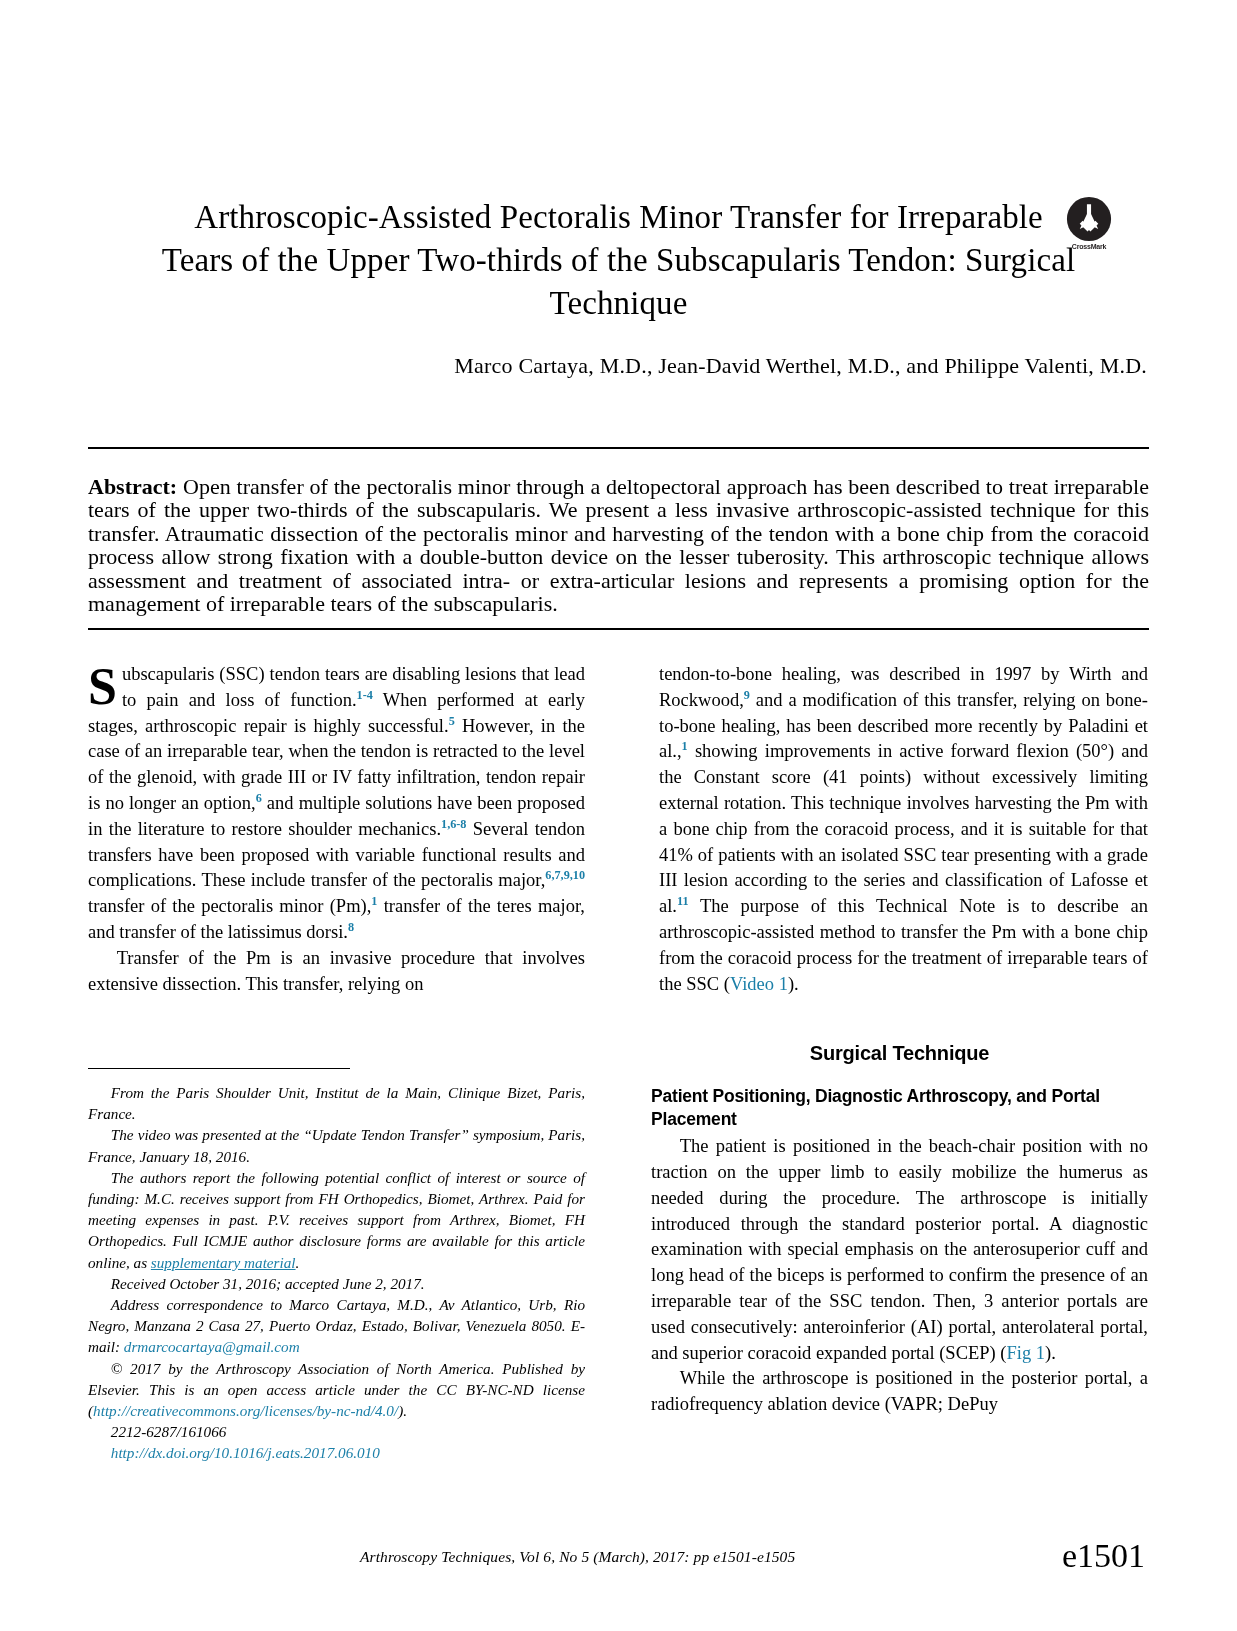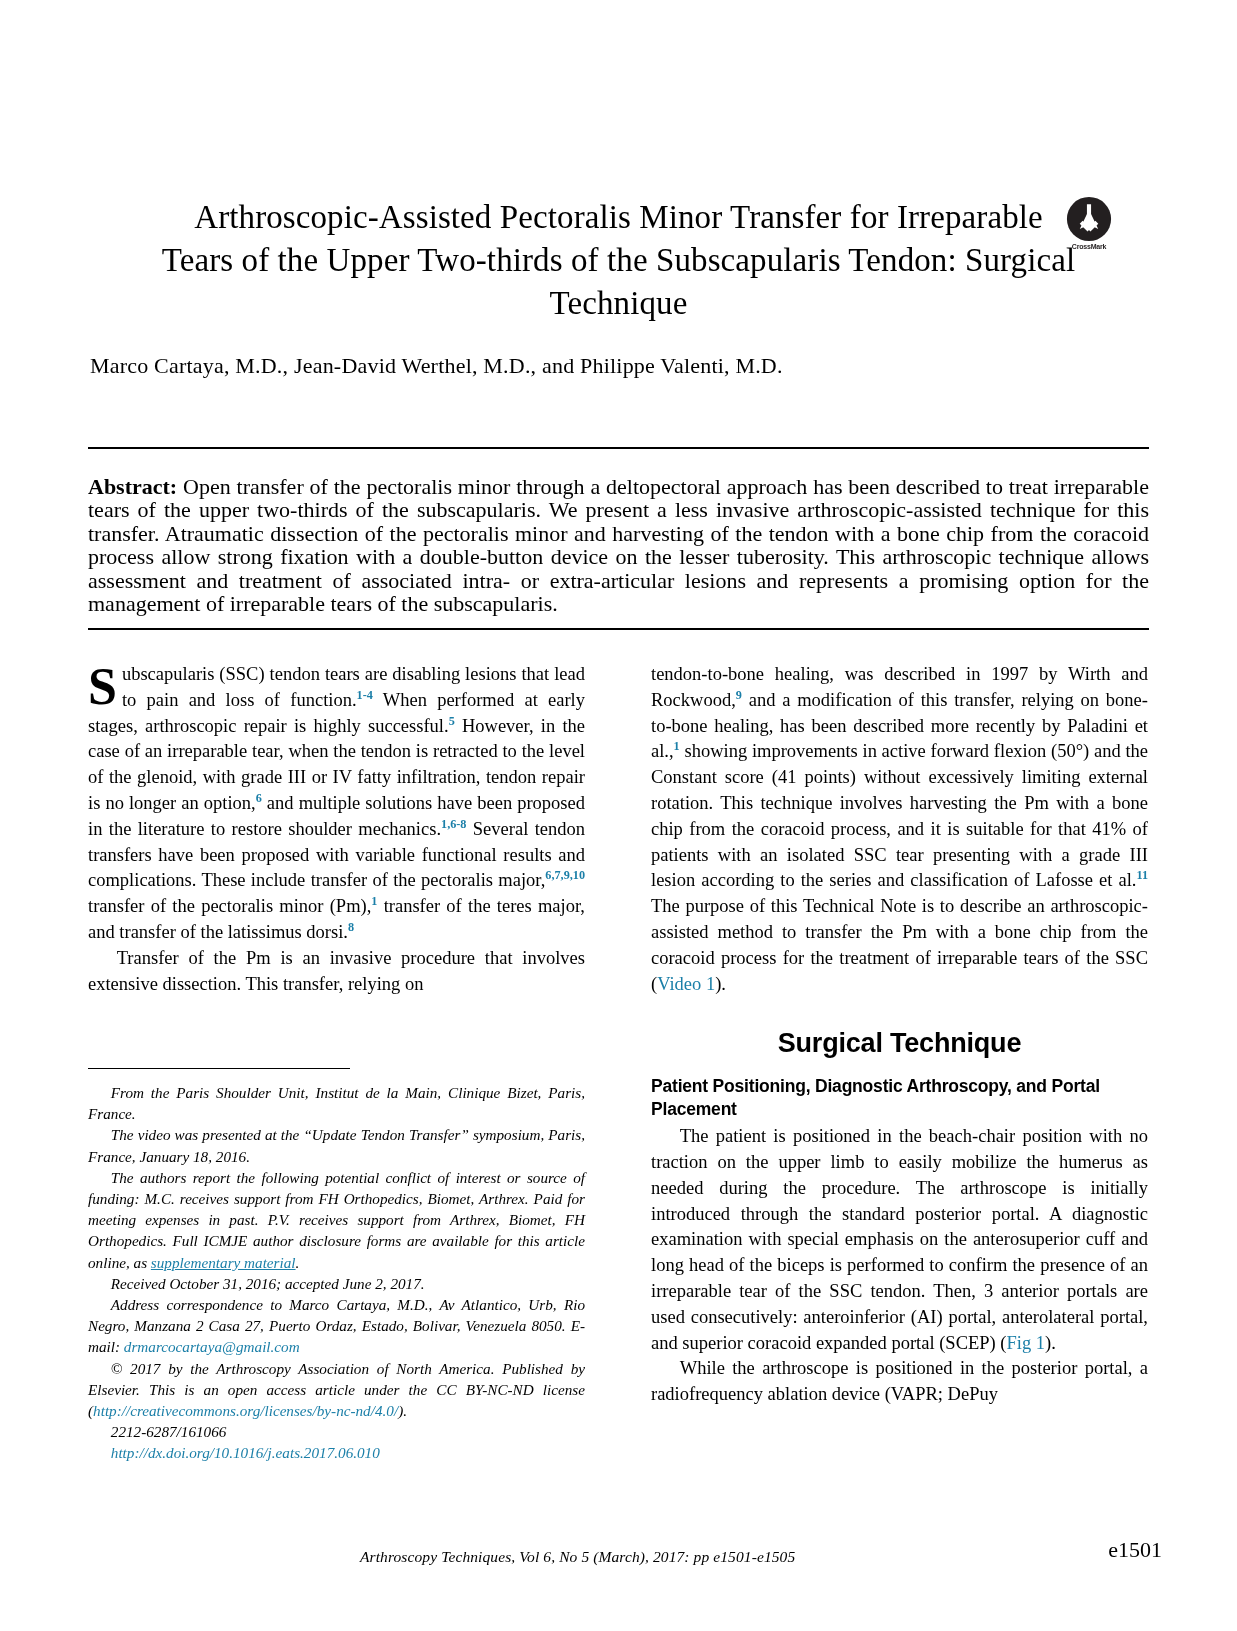--- a/index.html
+++ b/index.html
@@ -33,21 +33,21 @@
     font-family: "Liberation Serif", "DejaVu Serif", serif;
     font-size: 33px;
     line-height: 43px;
     text-align: center;
     margin: 0;
     padding: 0 70px;
     font-weight: normal;
     letter-spacing: 0.1px;
   }
   .authors {
-    text-align: left;
+    text-align: right;
     font-size: 22px;
     margin-top: 28px;
     letter-spacing: 0.2px;
   }
 
   .crossmark {
     position: absolute;
     left: 1057px;
     top: 196px;
     width: 64px;
@@ -100,21 +100,21 @@
     line-height: 25.8px;
     text-align: justify;
   }
   .col-left { left: 88px; }
   .col-right { left: 651px; }
 
   .col p {
     margin: 0;
     text-indent: 1.55em;
   }
-  .col p.noindent { text-indent: 0; }
+  .col p.noindent { text-indent: 0; margin-left: 8px; }
 
   .dropcap-para {
     text-indent: 0 !important;
   }
   .dropcap {
     float: left;
     font-size: 52px;
     line-height: 42px;
     font-weight: bold;
     padding: 4px 5px 0 0;
@@ -129,24 +129,24 @@
     font-weight: bold;
   }
   a.link, .link {
     color: #1b7fa8;
     text-decoration: none;
   }
 
   
   h2.sect {
     font-family: "Liberation Sans", "DejaVu Sans", sans-serif;
-    font-size: 27px;
+    font-size: 20px;
     font-weight: bold;
     text-align: center;
-    margin: 34px 0 18px 0;
+    margin: 44px 0 18px 0;
     letter-spacing: -0.2px;
   }
   h3.subsect {
     font-family: "Liberation Sans", "DejaVu Sans", sans-serif;
     font-size: 17.5px;
     font-weight: bold;
     text-align: left;
     margin: 0 0 3px 0;
     line-height: 23px;
     letter-spacing: -0.2px;
@@ -184,23 +184,23 @@
   .footer-journal {
     position: absolute;
     left: 360px;
     top: 1548px;
     font-size: 15.5px;
     font-style: italic;
     letter-spacing: 0.1px;
   }
   .footer-page {
     position: absolute;
-    right: 75px;
+    right: 92px;
     top: 1537px;
-    font-size: 22px;
+    font-size: 34px;
   }
 </style>
 </head>
 <body>
 
 <div class="page">
 
   <div class="crossmark">
     <svg class="crossmark-circle" viewBox="0 0 100 100">
       <circle cx="50" cy="50" r="48" fill="#231f20"></circle>

